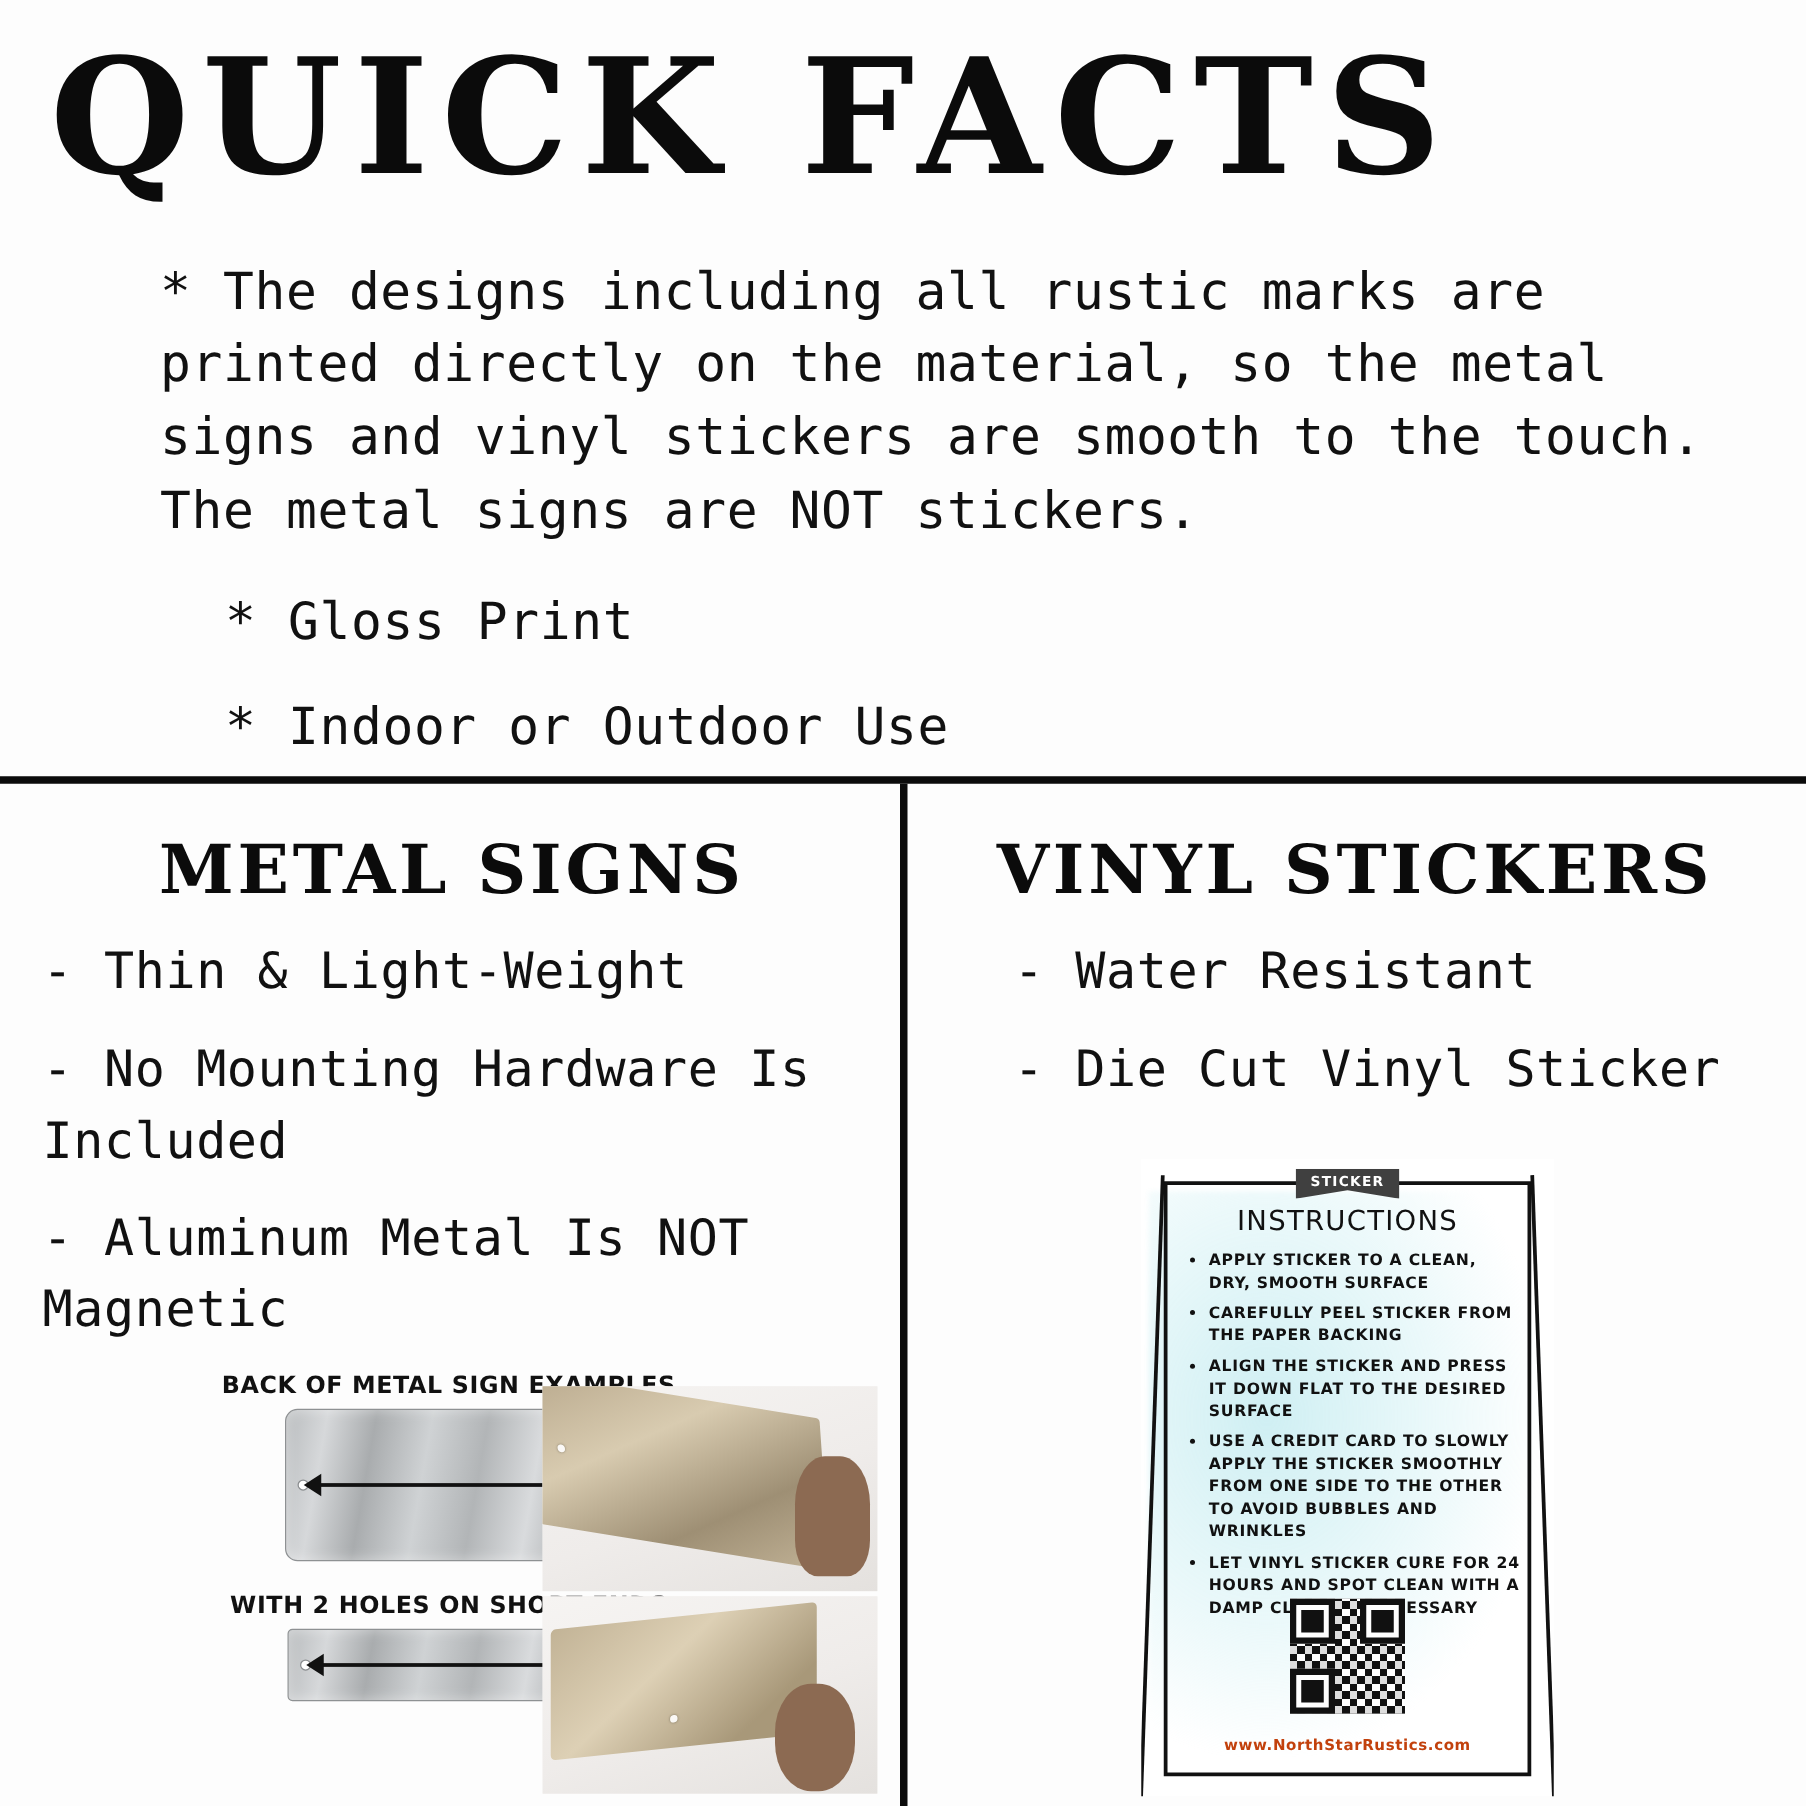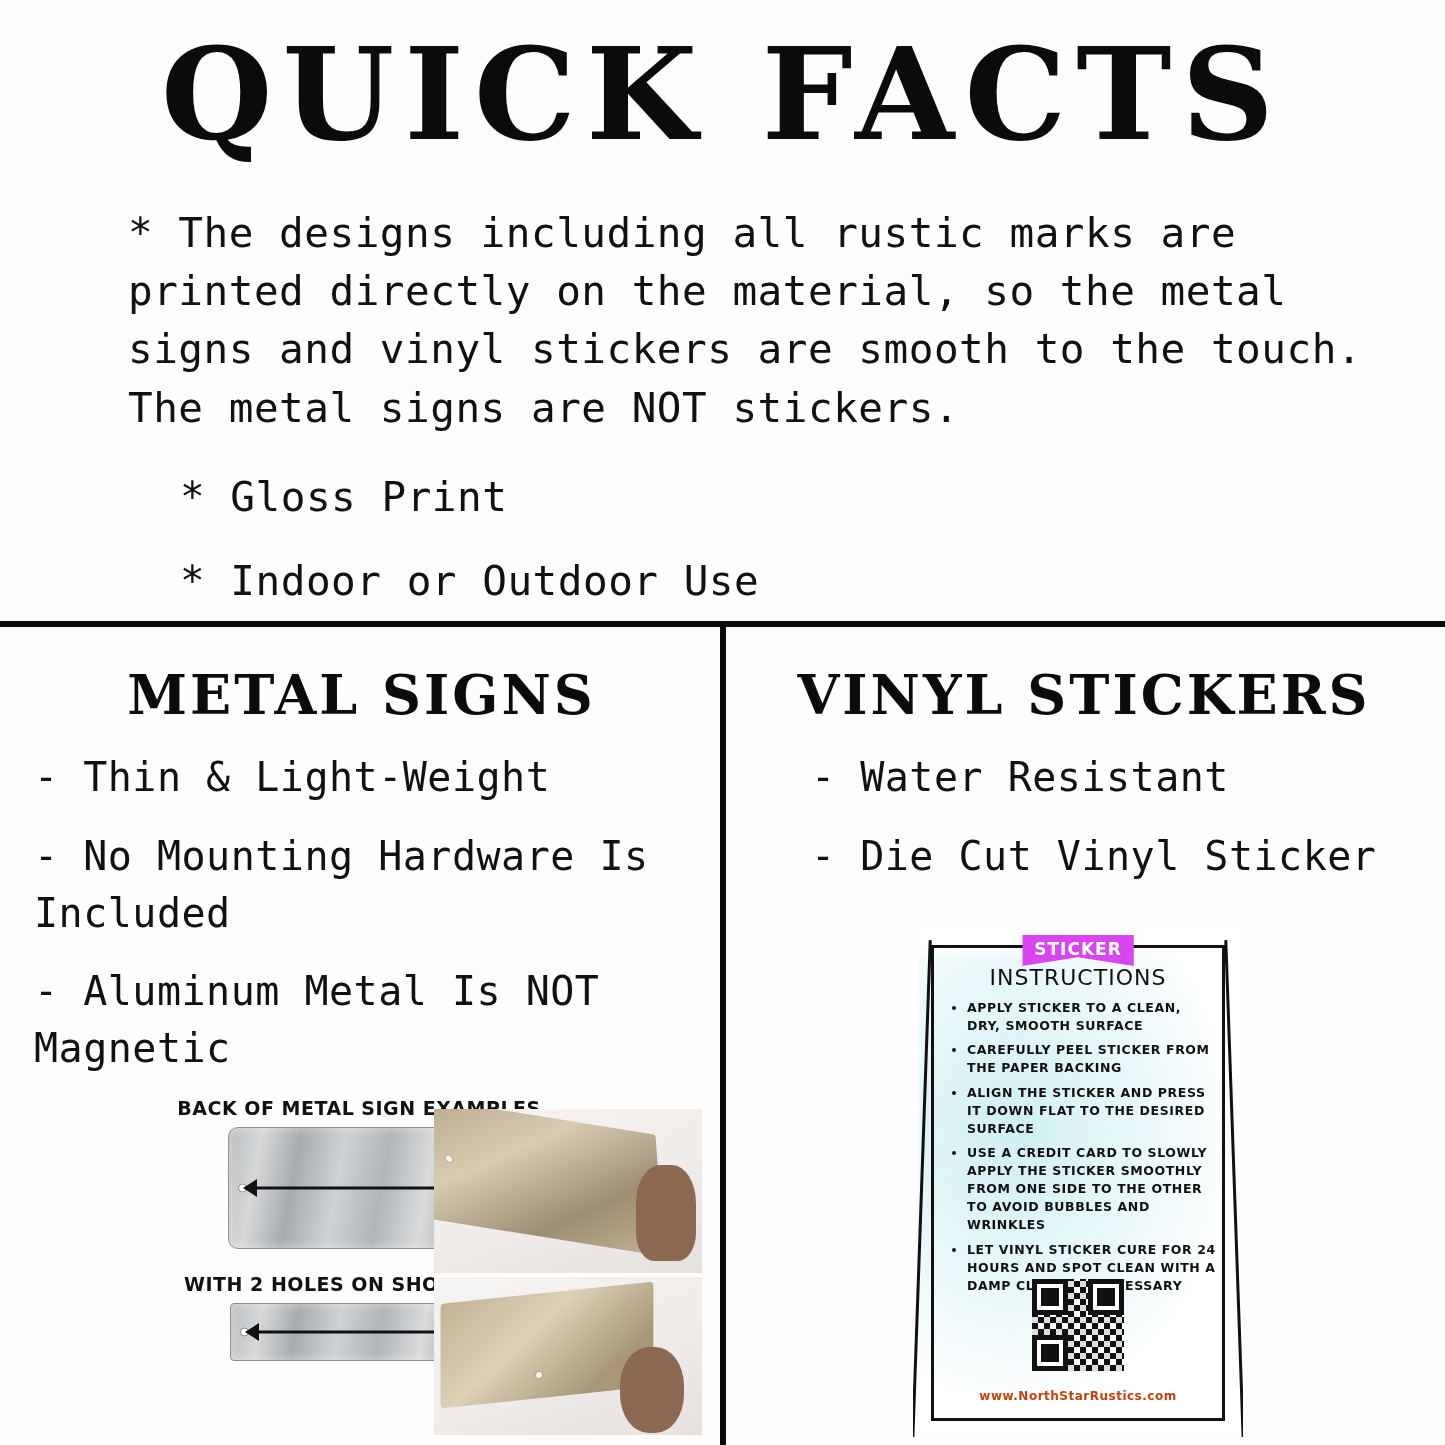--- a/index.html
+++ b/index.html
@@ -28,21 +28,21 @@
     height: 621px;
     box-sizing: border-box;
     padding: 16px 40px 0 40px;
   }
   .title {
     font-family: "DejaVu Serif", serif;
     font-weight: bold;
     font-size: 128px;
     line-height: 1.0;
     letter-spacing: 10px;
-    text-align: center;
+    text-align: left;
     margin: 14px 0 0 0;
     color: #0b0b0b;
   }
   .intro {
     font-size: 41px;
     line-height: 1.42;
     letter-spacing: 0.5px;
     margin: 46px 0 0 88px;
     max-width: 1250px;
     color: #111;
@@ -234,25 +234,25 @@
     content: "";
     position: absolute;
     background: #111;
   }
   .frame::before { left: -14px; top: -8px; width: 3px; height: 500px; transform: rotate(2deg); }
   .frame::after  { right: -14px; top: -8px; width: 3px; height: 500px; transform: rotate(-2deg); }
   .tag {
     position: absolute;
     left: 50%; top: 8px;
     transform: translateX(-50%);
-    background: #d946ef;
+    background: #404040;
     color: #fff;
     font-family: "DejaVu Sans", sans-serif;
     font-weight: bold;
-    font-size: 17px;
+    font-size: 11px;
     letter-spacing: 1px;
     padding: 4px 12px 7px 12px;
     clip-path: polygon(0 0, 100% 0, 100% 100%, 50% 72%, 0 100%);
     text-align: right;
   }
   .inst-title {
     position: absolute;
     left: 0; right: 0; top: 38px;
     text-align: center;
     font-family: "DejaVu Sans", sans-serif;

